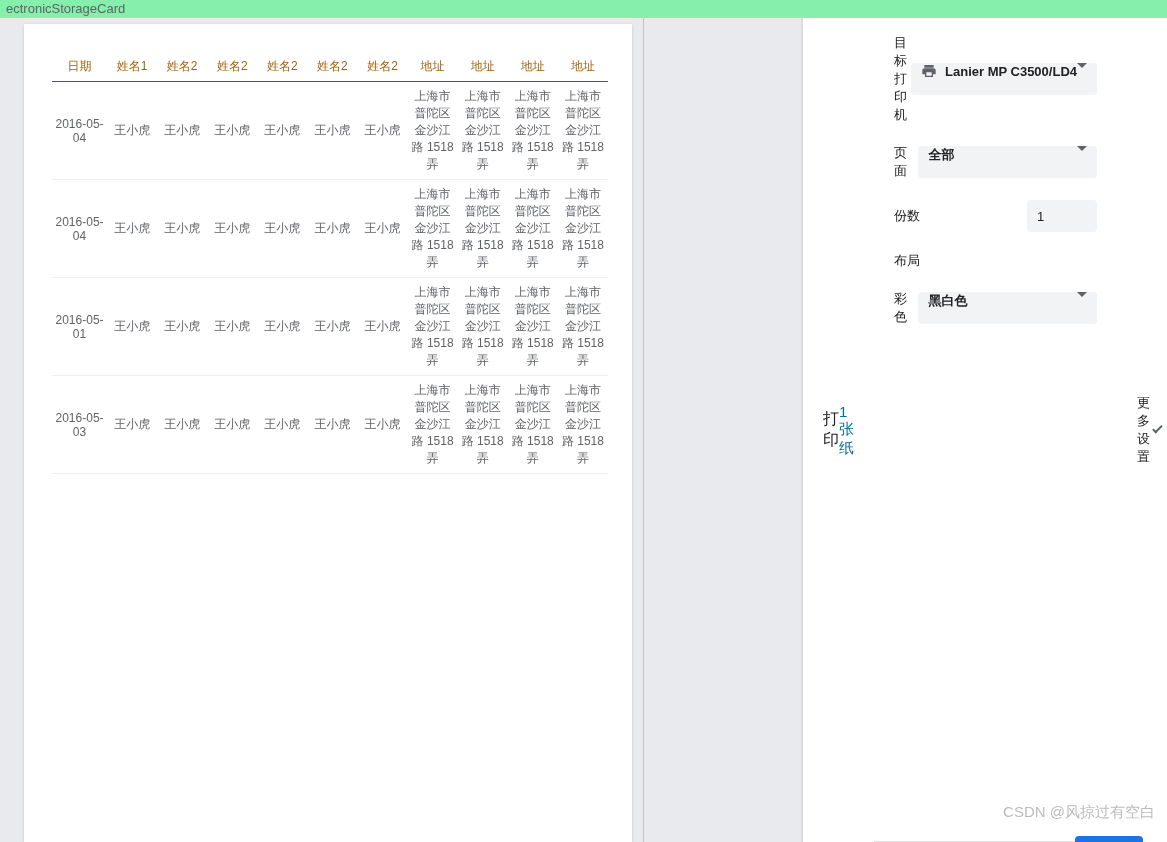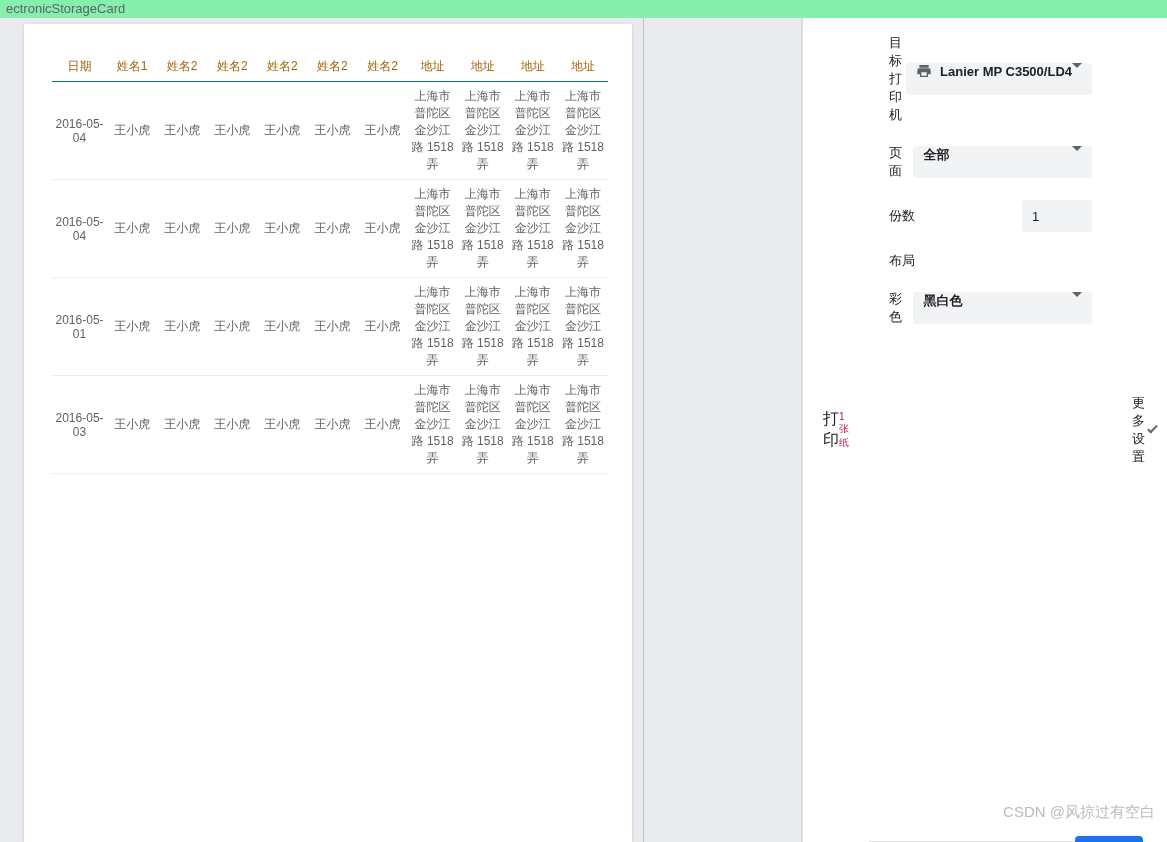--- a/index.html
+++ b/index.html
@@ -84,22 +84,22 @@
     }
     .side-header {
       display: flex;
       justify-content: space-between;
       align-items: center;
       padding: 16px 20px 16px 20px;
       font-size: 16px;
       color: #202124;
     }
     .sheet-count {
-      font-size: 10px;
-      color: #be185d;
+      font-size: 15px;
+      color: #0369a1;
     }
     .side-section {
       padding: 6px 20px 18px 20px;
       border-bottom: 1px solid #e0e0e0;
     }
     .row {
       display: flex;
       align-items: center;
       justify-content: space-between;
       padding: 10px 0;

